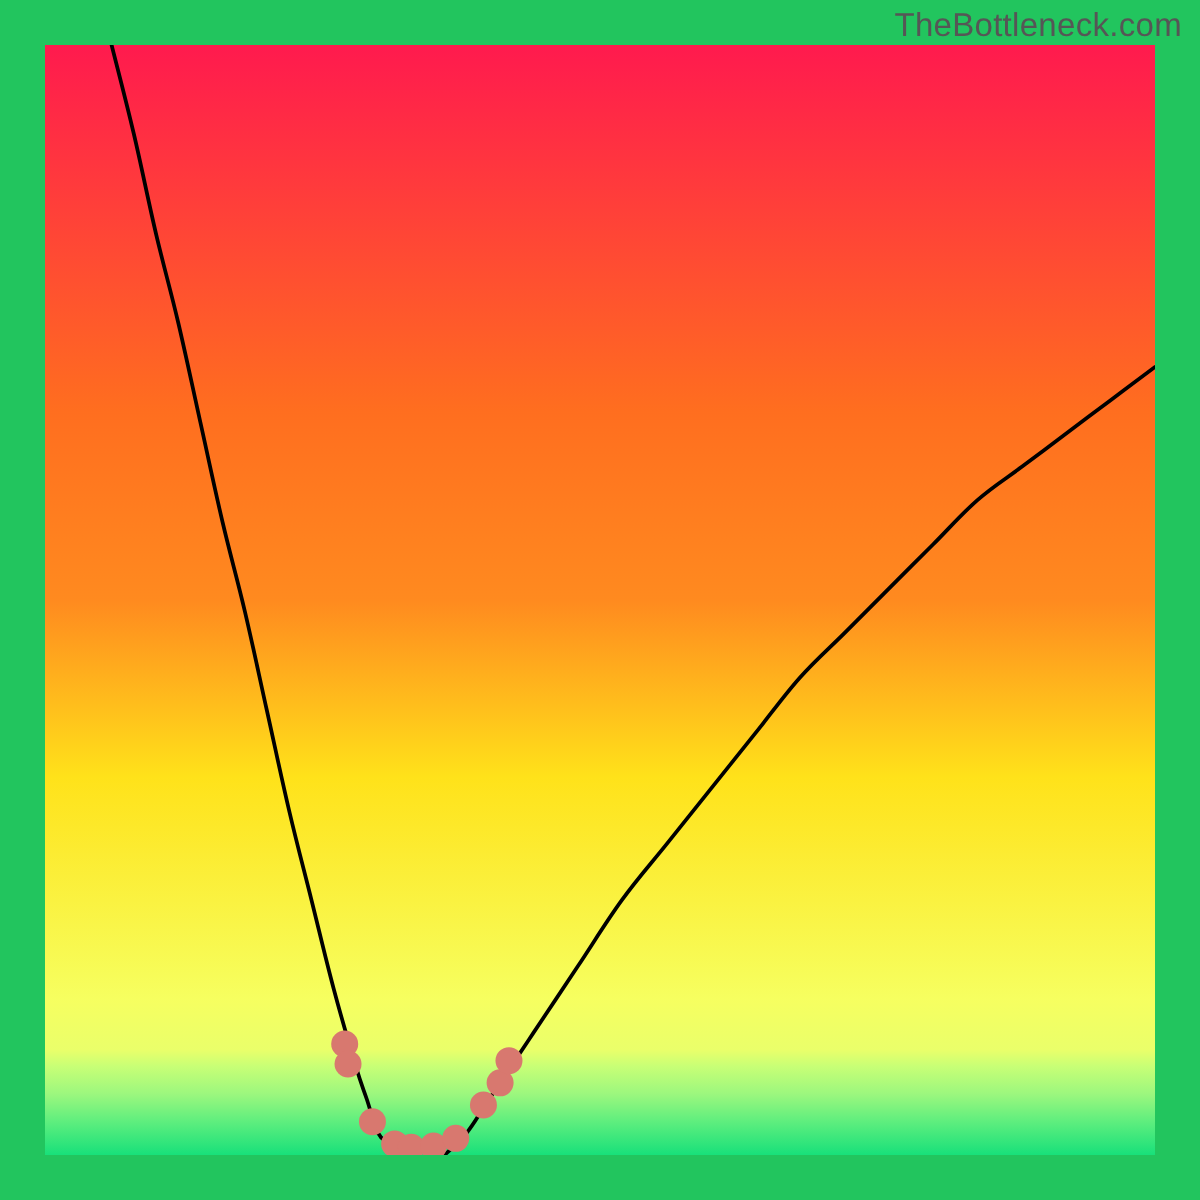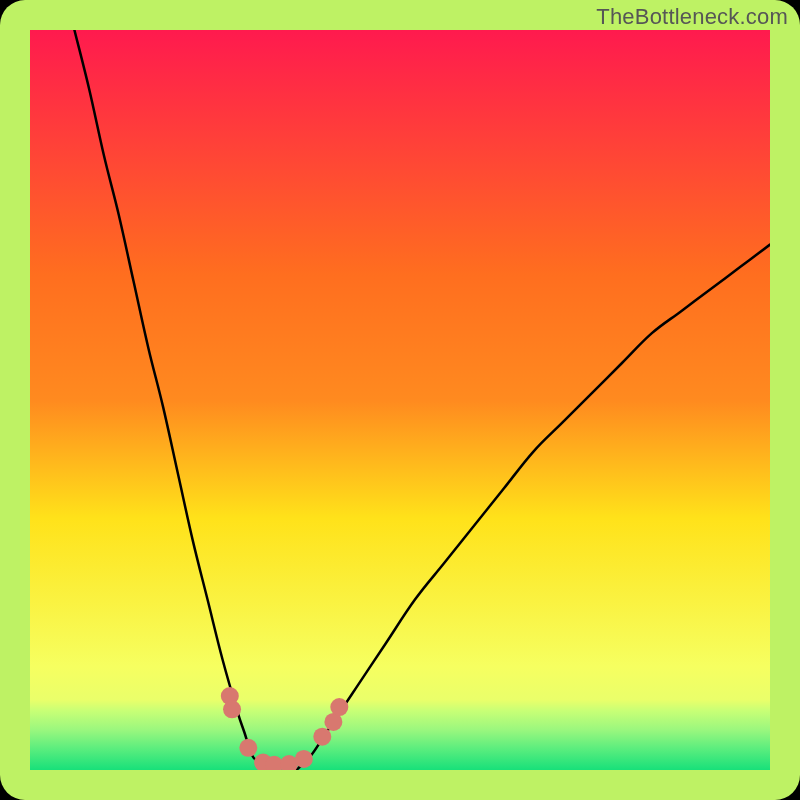--- a/index.html
+++ b/index.html
@@ -1,22 +1,21 @@
 <!DOCTYPE html>
 <html><head>
 <meta charset="utf-8">
 <style>
   * { margin: 0; padding: 0; box-sizing: border-box; }
   html, body { width: 800px; height: 800px; overflow: hidden; background: #000; }
   .frame {
     position: relative;
     width: 800px;
     height: 800px;
-    background: #bef264;
-    border-radius: 25px;
+    background: #22c55e;
   }
   .plot {
     position: absolute;
     left: 30px;
     top: 30px;
     width: 740px;
     height: 740px;
     overflow: hidden;
   }
   .watermark {

